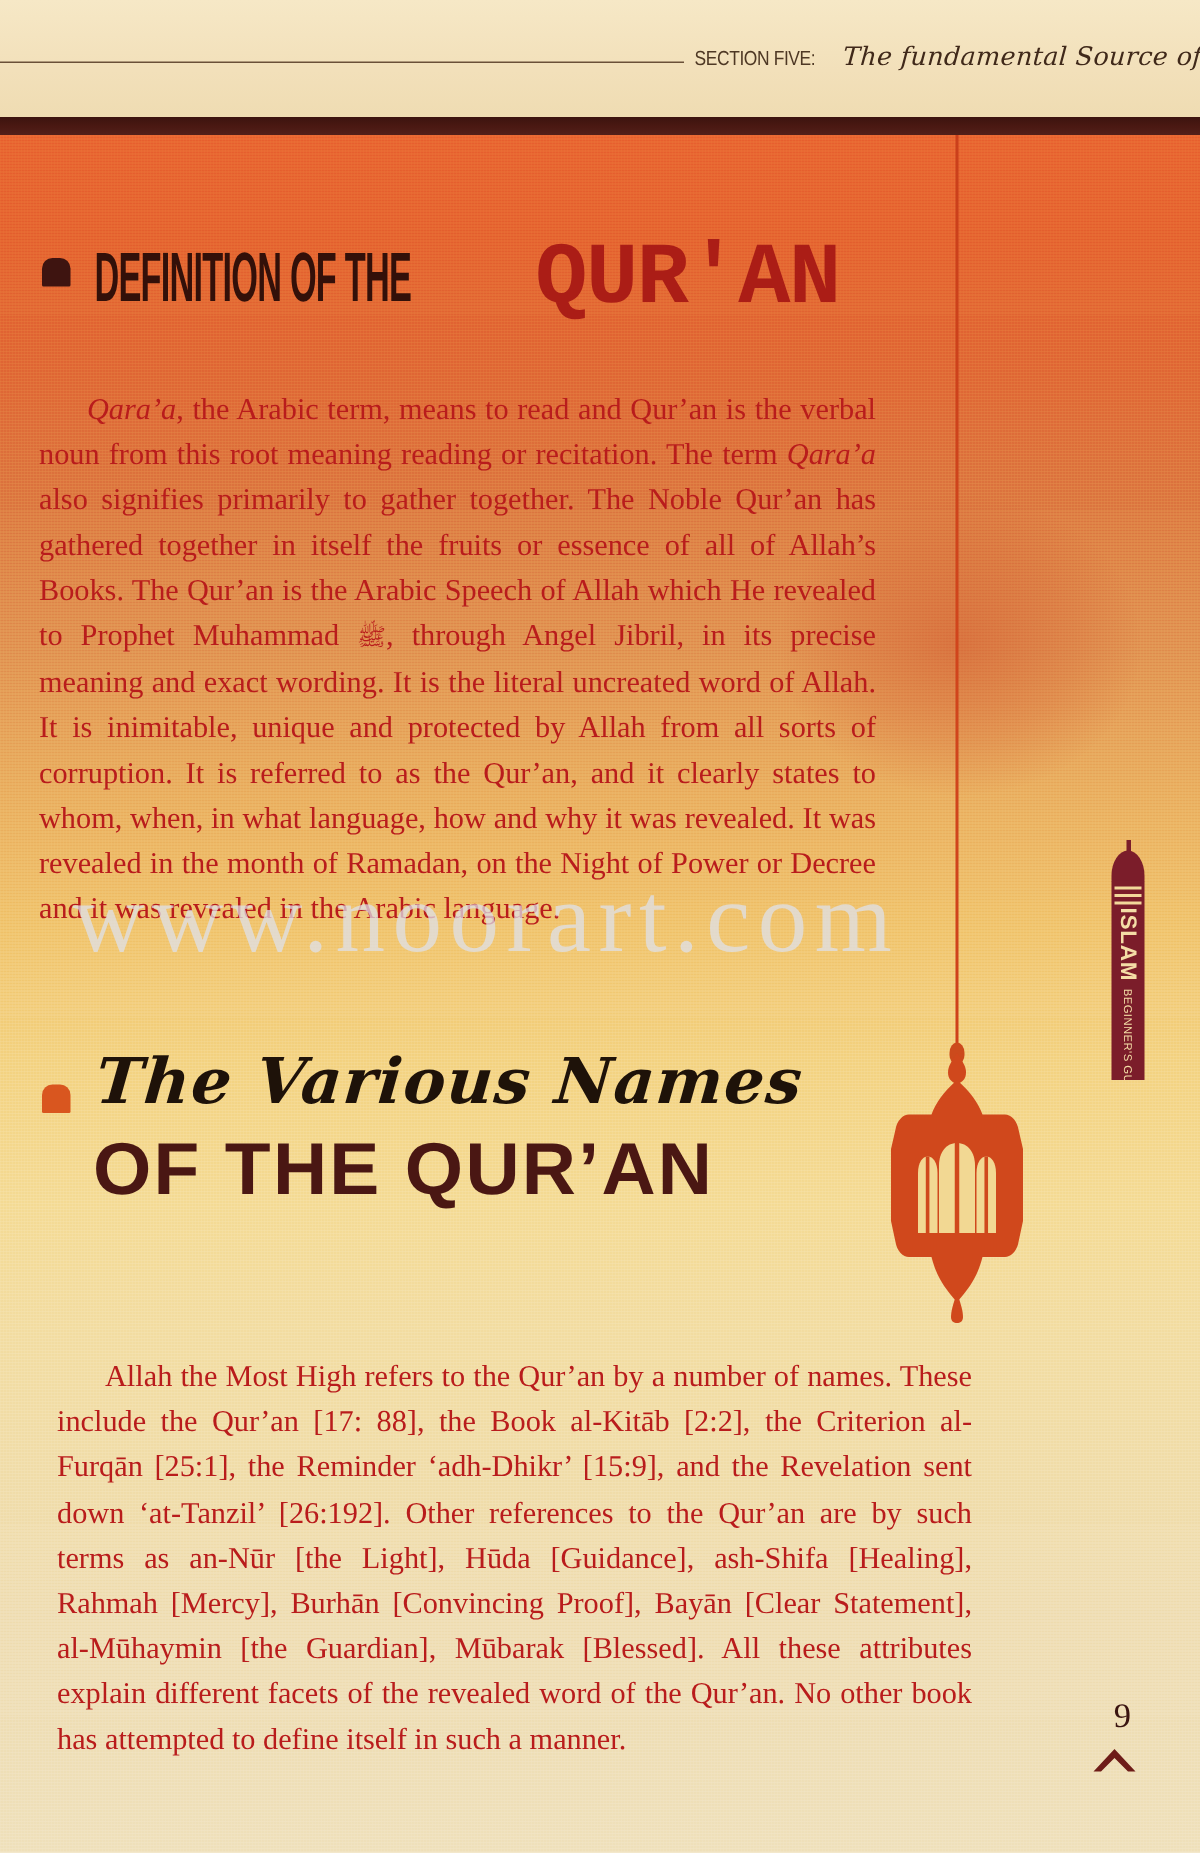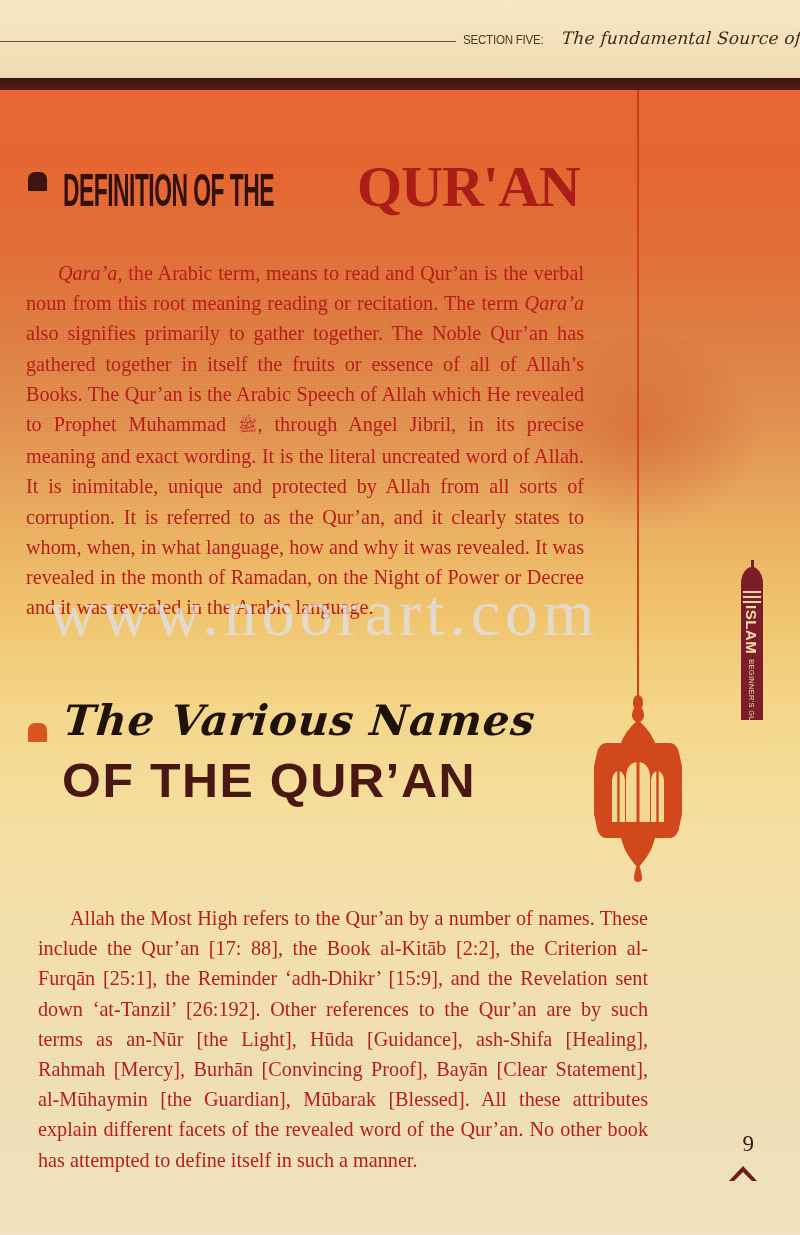--- a/index.html
+++ b/index.html
@@ -242,21 +242,21 @@
     font-family: "Liberation Sans", sans-serif;
     font-size: 44px;
     color: #331009;
     letter-spacing: -1px;
     display: inline-block;
     transform: scaleX(0.52) scaleY(1.06);
     transform-origin: left bottom;
     vertical-align: baseline;
   }
   #h1-main {
-    font-family: Liberation Serif, serif;
+    font-family: Liberation Mono, monospace;
     font-size: 58px;
     color: #ab1d16;
     letter-spacing: -1px;
     display: inline-block;
     vertical-align: baseline;
     margin-left: -112px;
   }
 
   #h2 {
     position: absolute;

